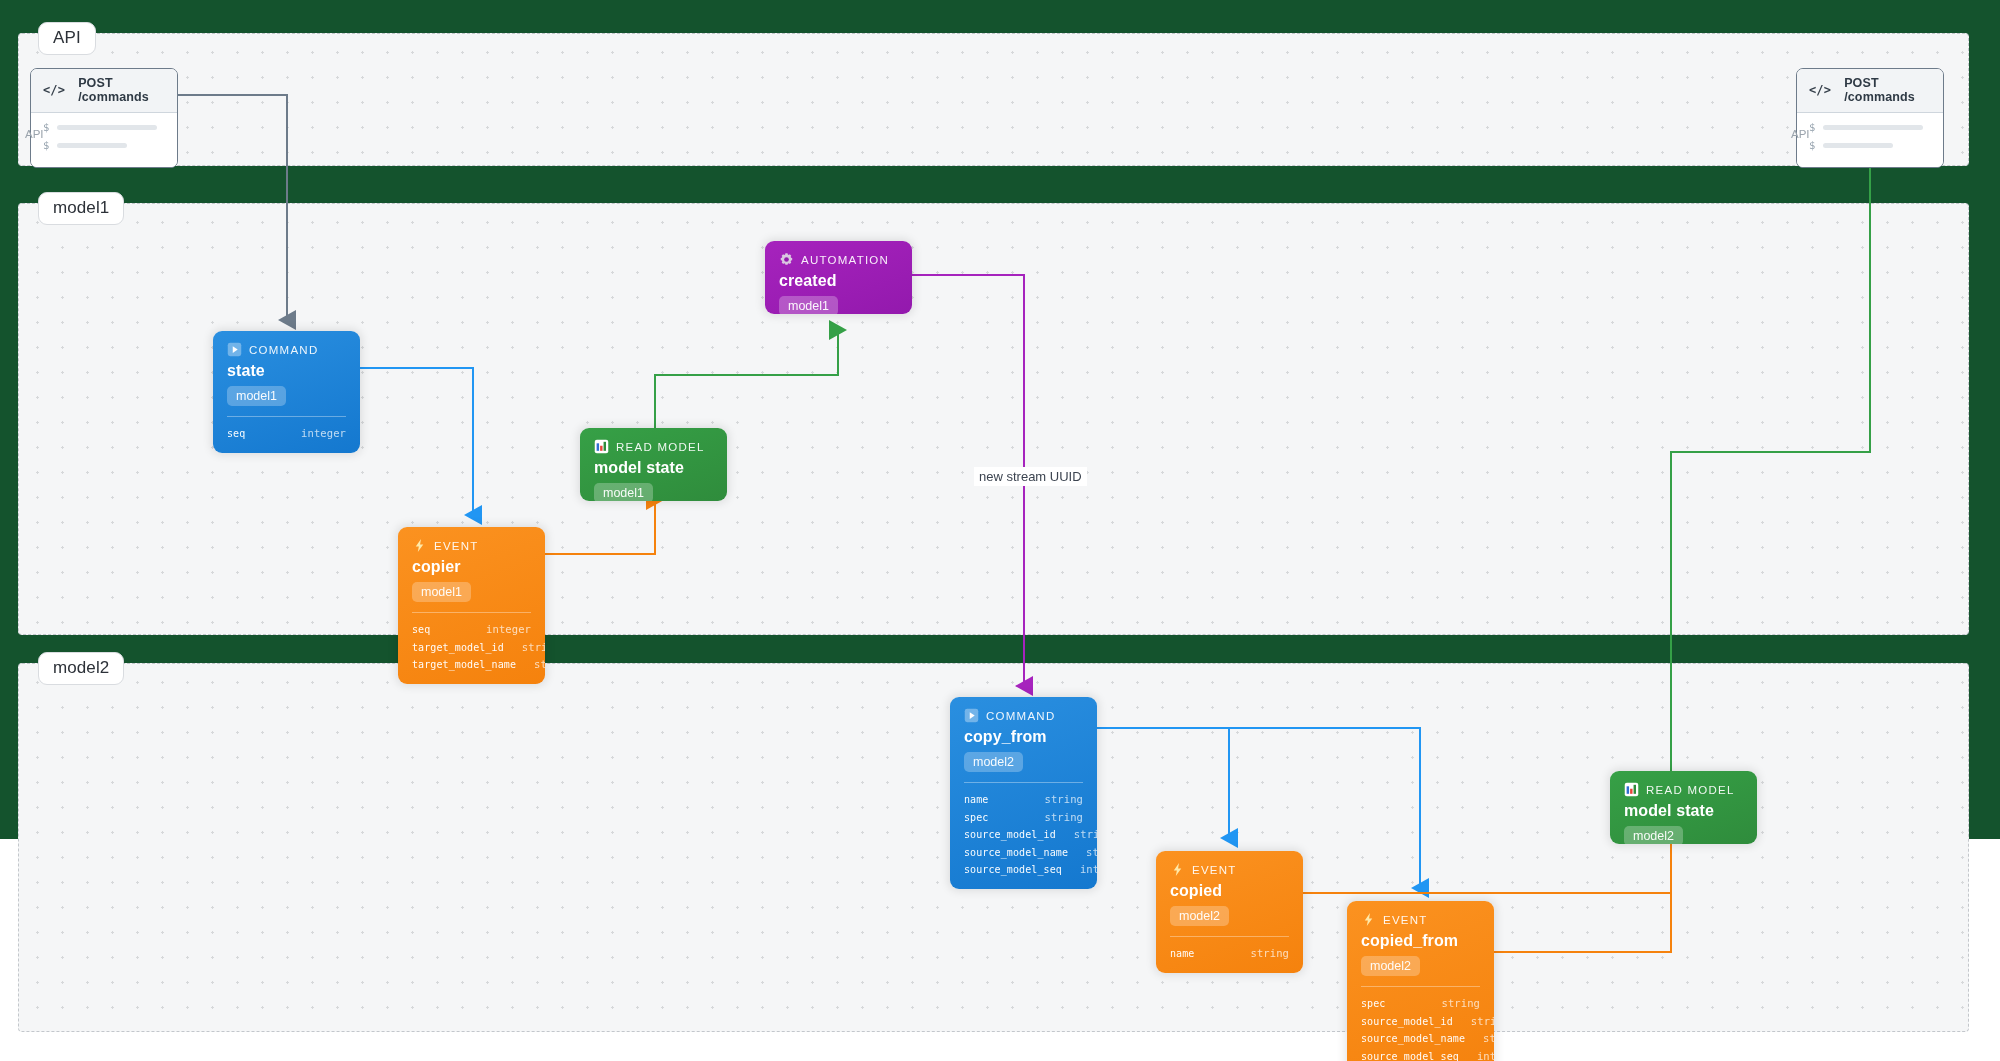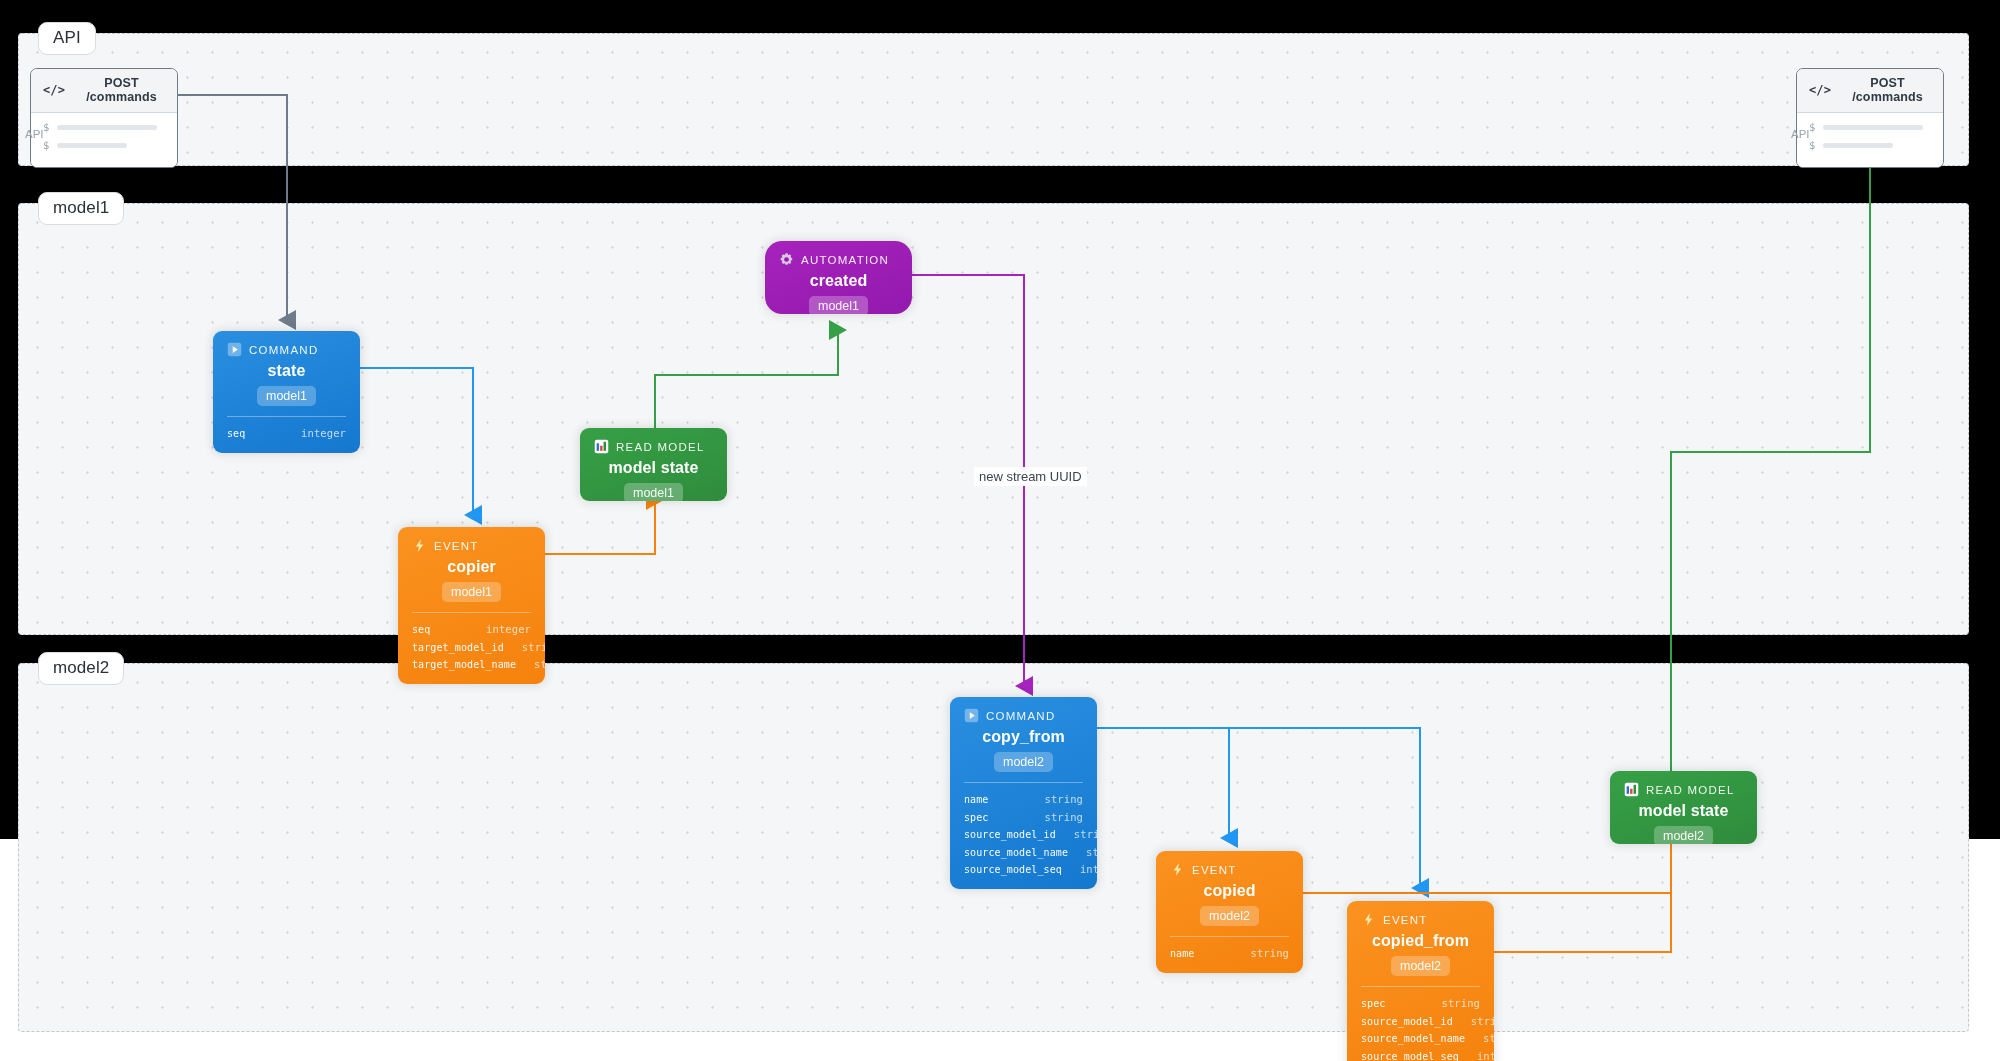--- a/index.html
+++ b/index.html
@@ -5,22 +5,21 @@
   * { box-sizing: border-box; margin: 0; padding: 0; }
   html, body {
     width: 2000px; height: 1061px;
     background: #ffffff;
     font-family: "Liberation Sans", sans-serif;
     overflow: hidden;
   }
   #canvas {
     position: relative;
     width: 2000px; height: 839px;
-    background: #000000;
-    text-align: center;
+    background: #14532d;
   }
 
   
   .lane {
     position: absolute;
     border: 1.5px dashed #c3c7cc;
     border-radius: 4px;
     background-color: #f5f6f7;
     background-image: radial-gradient(circle, #d6d8da 1px, transparent 1.1px);
     background-size: 25px 25px;
@@ -306,21 +305,21 @@
         <rect x="2.8" y="4.6" width="2.6" height="8" fill="#2f6fd0"></rect>
         <rect x="6.5" y="7.2" width="2.6" height="5.4" fill="#e8453c"></rect>
         <rect x="10.2" y="3.0" width="2.6" height="9.6" fill="#2f8c3c"></rect>
       </svg>
       <span class="card-kind">READ MODEL</span>
     </div>
     <div class="card-title">model state</div>
     <div class="chip">model1</div>
   </div>
 
-  <div class="card automation" style="left:765px; top:241px; width:147px; height:73px;border-radius:17px;">
+  <div class="card automation" style="left:765px; top:241px; width:147px; height:73px;">
     <div class="card-head">
       <svg class="ico" viewBox="0 0 16 16">
         <path fill="#d9c7e0" d="M8 1.2 l1.1 .25 .35 1.2 1 .42 1.05-.66 1.6 1.6 -.66 1.05 .42 1 1.2 .35 0 2.26 -1.2 .35 -.42 1 .66 1.05 -1.6 1.6 -1.05-.66 -1 .42 -.35 1.2 -2.26 0 -.35-1.2 -1-.42 -1.05 .66 -1.6-1.6 .66-1.05 -.42-1 -1.2-.35 0-2.26 1.2-.35 .42-1 -.66-1.05 1.6-1.6 1.05 .66 1-.42 .35-1.2 z"></path>
         <circle cx="8" cy="8" r="2.5" fill="#9319ad"></circle>
       </svg>
       <span class="card-kind">AUTOMATION</span>
     </div>
     <div class="card-title">created</div>
     <div class="chip">model1</div>
   </div>

